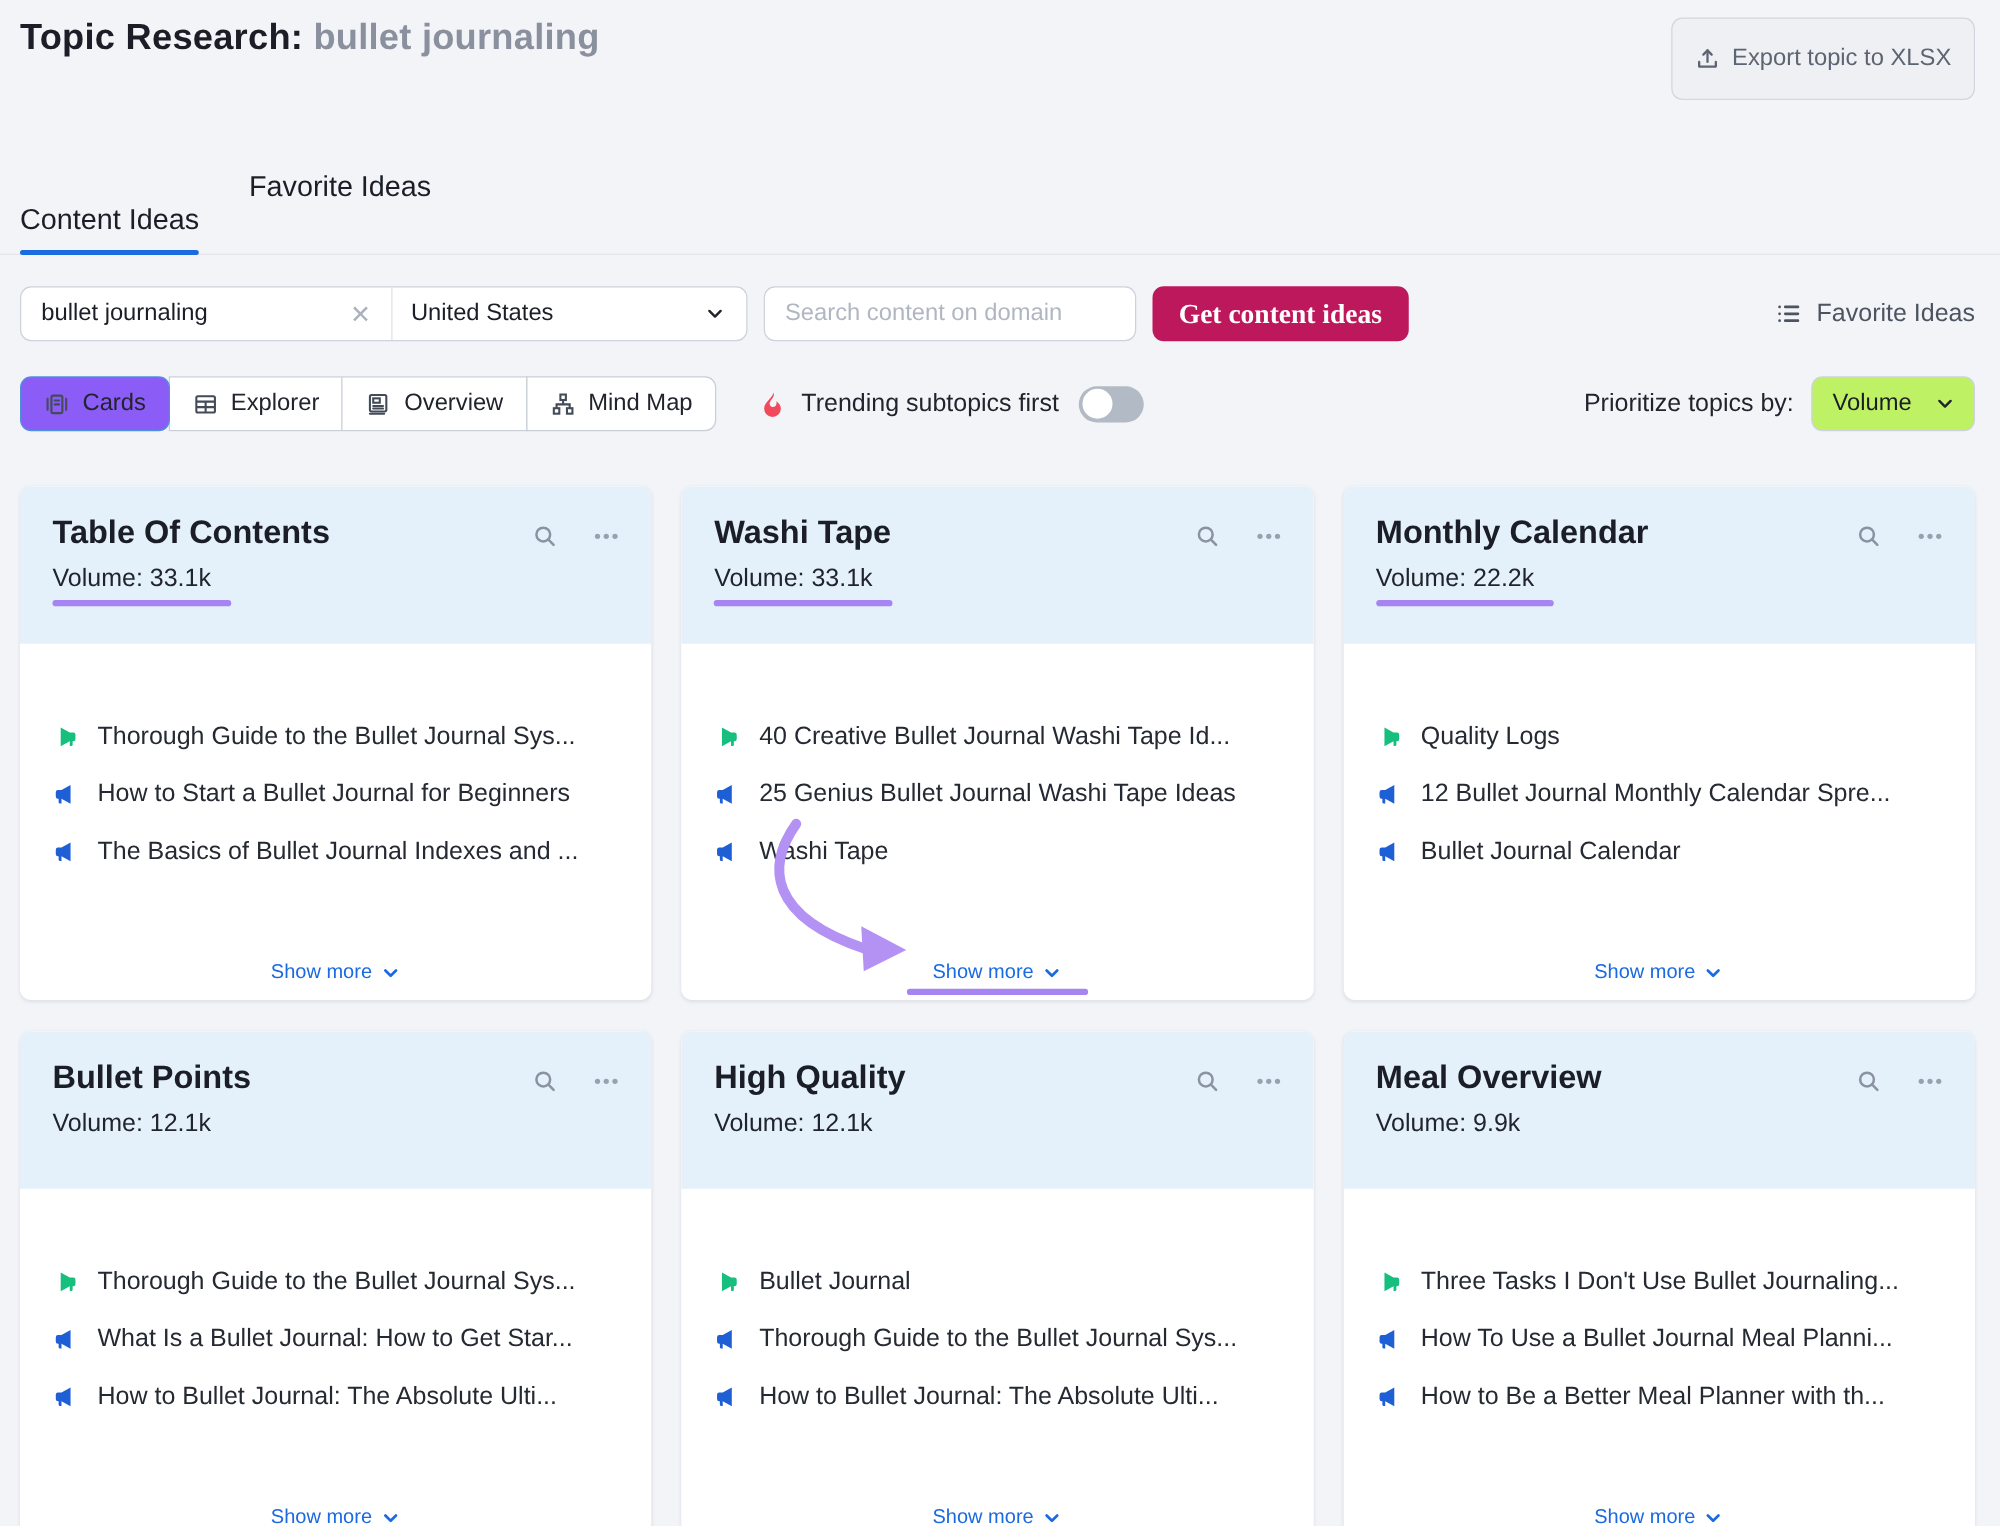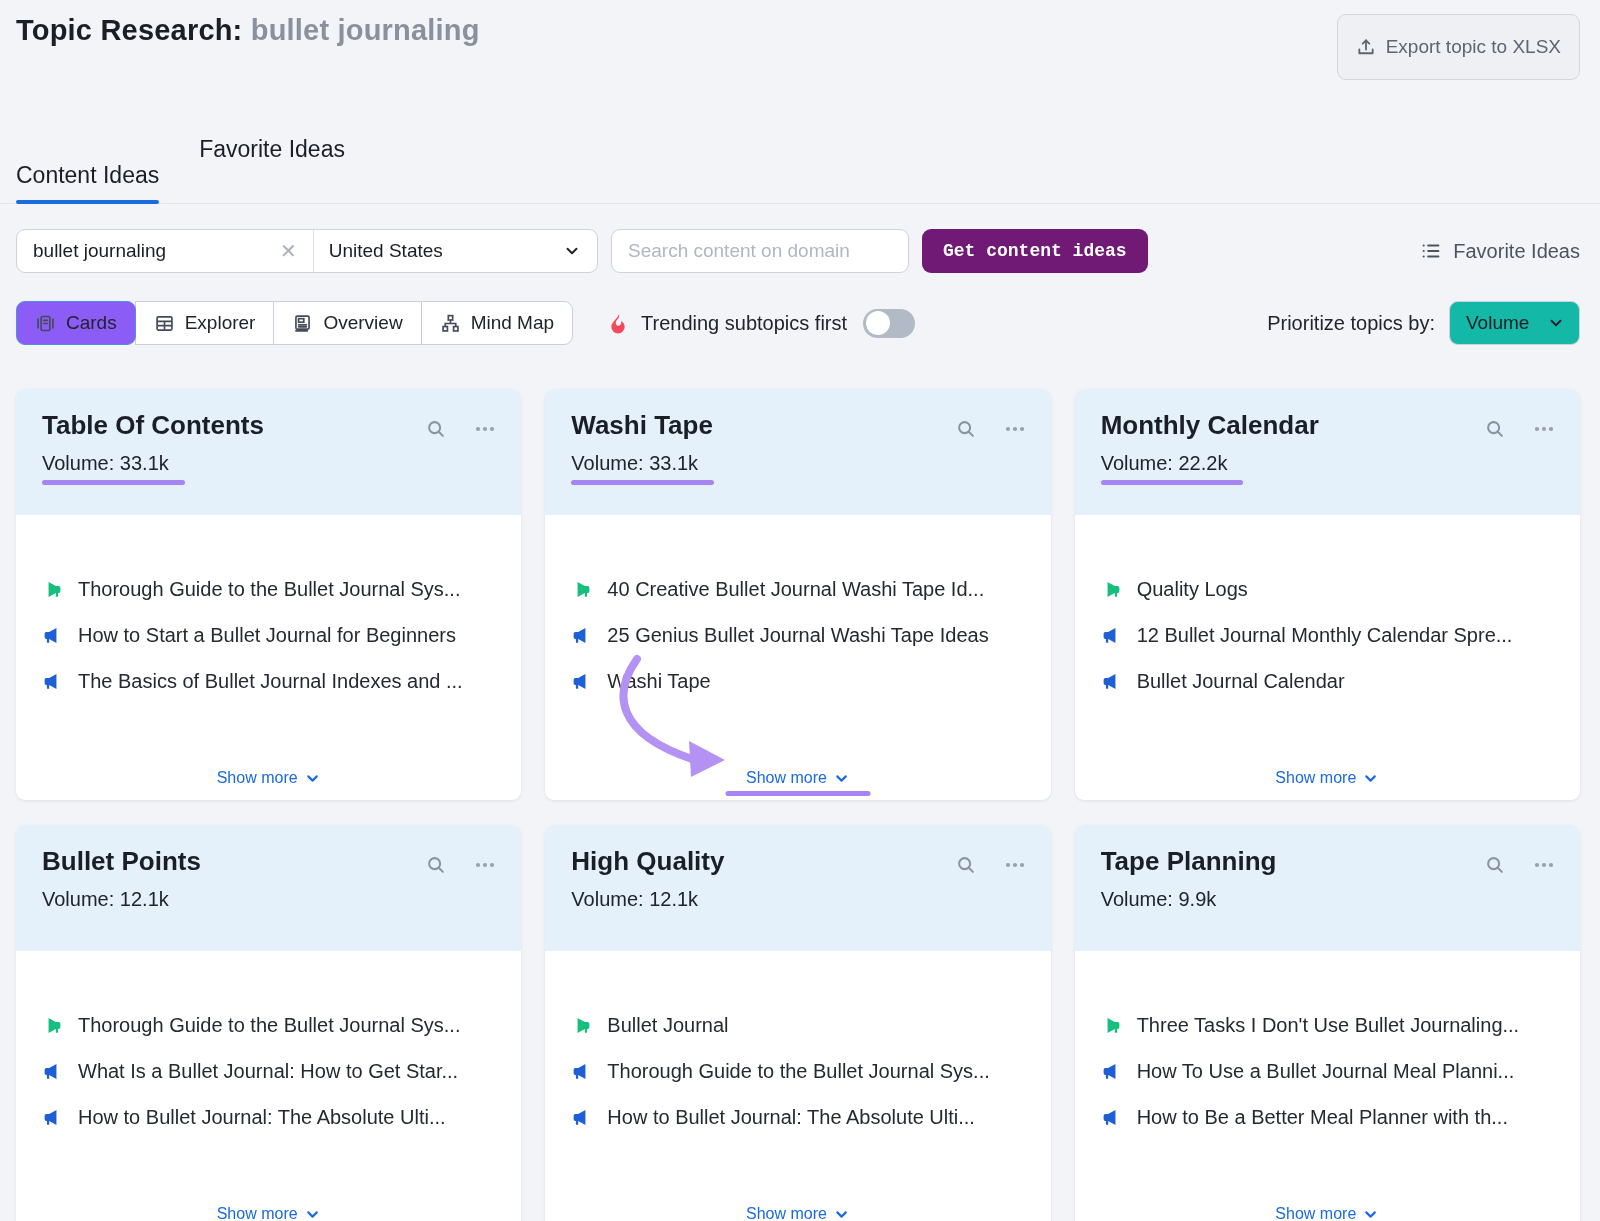--- a/index.html
+++ b/index.html
@@ -39,22 +39,22 @@
   .query-input { border: none; outline: none; font-size: 19px; font-family: inherit; color: #1b1e27; flex: 1; background: transparent; }
   .clear-x { color: #aab0bc; font-size: 20px; cursor: pointer; padding: 0 2px; }
   .v-divider { width: 1px; background: #dfe2e8; }
   .country-select { display: flex; align-items: center; justify-content: space-between; width: 290px; padding: 0 16px 0 15px; cursor: pointer; font-size: 19px; color: #1b1e27; }
   .domain-input {
     height: 44px; width: 298px; background: #fff; border: 1px solid #cdd2db; border-radius: 9px;
     padding: 0 16px; font-size: 19px; font-family: inherit; color: #1b1e27; outline: none;
   }
   .domain-input::placeholder { color: #b0b6c2; }
   .get-ideas-btn {
-    height: 44px; padding: 0 21px; background: #701a75; color: #fff; border: none;
-    border-radius: 9px; font-size: 18px; font-weight: bold; font-family: Liberation Mono, monospace; cursor: pointer;
+    height: 44px; padding: 0 21px; background: #be185d; color: #fff; border: none;
+    border-radius: 9px; font-size: 22px; font-weight: bold; font-family: Liberation Serif, serif; cursor: pointer;
   }
   .fav-link { margin-left: auto; display: flex; align-items: center; gap: 11px; color: #4d5461; font-size: 20px; cursor: pointer; }
 
   
   .view-row { display: flex; align-items: center; margin-top: 28px; }
   .segments { display: flex; }
   .segment {
     display: flex; align-items: center; gap: 10px; height: 44px; padding: 0 18px;
     background: #fff; border: 1px solid #c9ced8; margin-left: -1px; cursor: pointer;
     font-size: 19px; color: #21242c; position: relative;
@@ -63,21 +63,21 @@
   .segment:last-child { border-radius: 0 9px 9px 0; }
   .segment.active { background: #8b5cf6; border-color: #4d91dc; z-index: 2; border-radius: 9px; }
   .segment svg { stroke: #434b59; }
   .trending { display: flex; align-items: center; gap: 12px; margin-left: 34px; font-size: 20px; color: #21242c; }
   .toggle { width: 52px; height: 29px; background: #b2bac6; border-radius: 15px; position: relative; cursor: pointer; margin-left: 4px; }
   .toggle .knob { position: absolute; top: 2.5px; left: 3px; width: 24px; height: 24px; background: #fff; border-radius: 50%; }
   .prioritize { margin-left: auto; display: flex; align-items: center; gap: 14px; }
   .prioritize-label { font-size: 20px; color: #21242c; }
   .volume-select {
     display: flex; align-items: center; justify-content: space-between; gap: 12px;
-    background: #14b8a6; border: 1px solid #cdd2db; border-radius: 9px; height: 44px; width: 131px;
+    background: #bef264; border: 1px solid #cdd2db; border-radius: 9px; height: 44px; width: 131px;
     padding: 0 14px 0 16px; font-size: 19px; color: #1b1e27; cursor: pointer;
   }
 
   
   .grid { margin-top: 44px; display: grid; grid-template-columns: repeat(3, 1fr); column-gap: 24px; row-gap: 25px; }
   .card { background: #fff; border-radius: 9px; height: 411px; box-shadow: 0 1px 3px rgba(35,45,65,.10); overflow: hidden; }
   .card-header { background: #e4f1fb; height: 126px; padding: 21px 24px 0 26px; display: flex; justify-content: space-between; }
   .card-title { font-size: 26px; font-weight: bold; color: #1b1e27; }
   .card-volume-wrap { display: inline-block; margin-top: 11px; }
   .card-volume { font-size: 20px; color: #21242c; }
@@ -558,21 +558,21 @@
                 <path d="M6 9l6 6 6-6"></path>
               </svg>
         </span>
       </div>
     </div>
   </div>
 
   <div class="card">
     <div class="card-header">
       <div>
-        <div class="card-title">Tape Planning</div>
+        <div class="card-title">Meal Overview</div>
         <div class="card-volume-wrap">
           <div class="card-volume">Volume: 9.9k</div>
           
         </div>
       </div>
       <div class="card-actions">
         <span class="icon-btn">
           <svg width="22" height="22" viewBox="0 0 24 24" fill="none" stroke="#8b92a1" stroke-width="2.2" stroke-linecap="round">
                 <circle cx="10.5" cy="10.5" r="6"></circle>
                 <path d="M15 15l4.5 4.5"></path>

